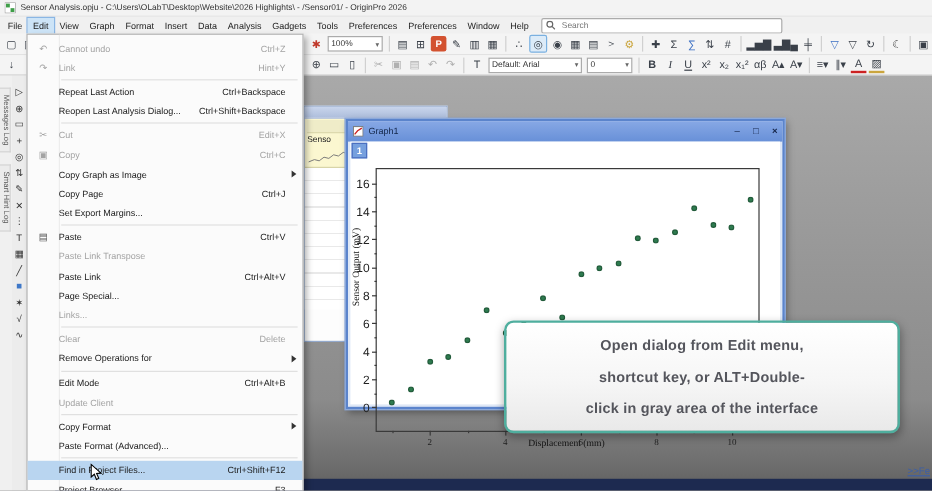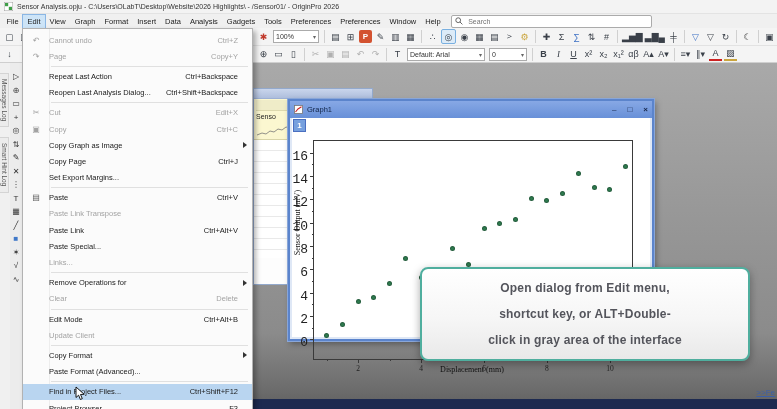--- a/index.html
+++ b/index.html
@@ -61,21 +61,21 @@
   #gwin-title .gt{font-size:7.5px;color:#122548;}
   #gwin-ctrls{margin-left:auto;display:flex;gap:11px;font-size:8px;color:#16264a;}
   #gwin-ctrls span{cursor:default;line-height:8px;}
   #gclient{position:absolute;left:2px;top:17px;right:2px;bottom:2px;background:#ffffff;}
   #layer-badge{position:absolute;left:1px;top:1px;width:13px;height:13px;background:#76a0de;border:1px solid #4a6fc0;
     color:#fff;font-size:8px;font-weight:bold;display:flex;align-items:center;justify-content:center;box-sizing:border-box;}
   #plot{position:absolute;left:21px;top:22px;width:318px;height:218px;border:1px solid #3a3a3a;}
   .pt{position:absolute;width:5px;height:5px;border-radius:50%;background:#2e7b4f;border:1px solid rgba(0,0,0,.25);box-sizing:border-box;}
   .xtick,.ytick{position:absolute;background:#3a3a3a;}
   .xlab{position:absolute;font-family:"Liberation Serif",serif;font-size:7.5px;color:#222;transform:translateX(-50%);}
-  .ylab{position:absolute;font-family:Liberation Mono, monospace;font-size:13px;color:#222;width:16px;text-align:right;}
+  .ylab{position:absolute;font-family:Liberation Sans, sans-serif;font-size:10px;color:#222;width:16px;text-align:right;}
   #ylabel{position:absolute;left:-3px;top:100px;transform:rotate(-90deg);transform-origin:center;
     font-family:"Liberation Serif",serif;font-size:8px;color:#111;width:120px;text-align:center;margin-left:-52px;}
   #xlabel{position:absolute;left:21px;width:318px;top:247px;text-align:center;
     font-family:"Liberation Serif",serif;font-size:8px;color:#111;}
   
   #edit-menu{position:absolute;left:22px;top:28px;width:231px;height:392px;background:#fbfbfb;
     border:1px solid #b2b2b2;box-shadow:3px 3px 5px rgba(0,0,0,.3);z-index:5;box-sizing:border-box;padding-top:3px;}
   #edit-menu::before{content:"";position:absolute;left:26px;top:0;bottom:0;width:1px;background:#ededed;}
   .mi{height:16.2px;display:flex;align-items:center;position:relative;}
   .mi .ic{width:26px;text-align:center;font-size:8px;color:#555;flex:none;}
@@ -345,22 +345,22 @@
   </div>
 
   <div id="edit-menu">
       <div class="mi dis">
         <span class="ic">↶</span>
         <span class="lb">Cannot undo</span>
         <span class="sc">Ctrl+Z</span>
       </div>
       <div class="mi dis">
         <span class="ic">↷</span>
-        <span class="lb">Page</span>
-        <span class="sc">Copy+Y</span>
+        <span class="lb">Link</span>
+        <span class="sc">Hint+Y</span>
       </div>
       <div class="msep"></div>
       <div class="mi">
         <span class="ic"></span>
         <span class="lb">Repeat Last Action</span>
         <span class="sc">Ctrl+Backspace</span>
       </div>
       <div class="mi">
         <span class="ic"></span>
         <span class="lb">Reopen Last Analysis Dialog...</span>
@@ -401,36 +401,36 @@
         <span class="ic"></span>
         <span class="lb">Paste Link Transpose</span>
       </div>
       <div class="mi">
         <span class="ic"></span>
         <span class="lb">Paste Link</span>
         <span class="sc">Ctrl+Alt+V</span>
       </div>
       <div class="mi">
         <span class="ic"></span>
-        <span class="lb">Paste Special...</span>
+        <span class="lb">Page Special...</span>
       </div>
       <div class="mi dis">
         <span class="ic"></span>
         <span class="lb">Links...</span>
       </div>
       <div class="msep"></div>
+      <div class="mi dis">
+        <span class="ic"></span>
+        <span class="lb">Clear</span>
+        <span class="sc">Delete</span>
+      </div>
       <div class="mi">
         <span class="ic"></span>
         <span class="lb">Remove Operations for</span>
         <span class="sub"></span>
-      </div>
-      <div class="mi dis">
-        <span class="ic"></span>
-        <span class="lb">Clear</span>
-        <span class="sc">Delete</span>
       </div>
       <div class="msep"></div>
       <div class="mi">
         <span class="ic"></span>
         <span class="lb">Edit Mode</span>
         <span class="sc">Ctrl+Alt+B</span>
       </div>
       <div class="mi dis">
         <span class="ic"></span>
         <span class="lb">Update Client</span>

